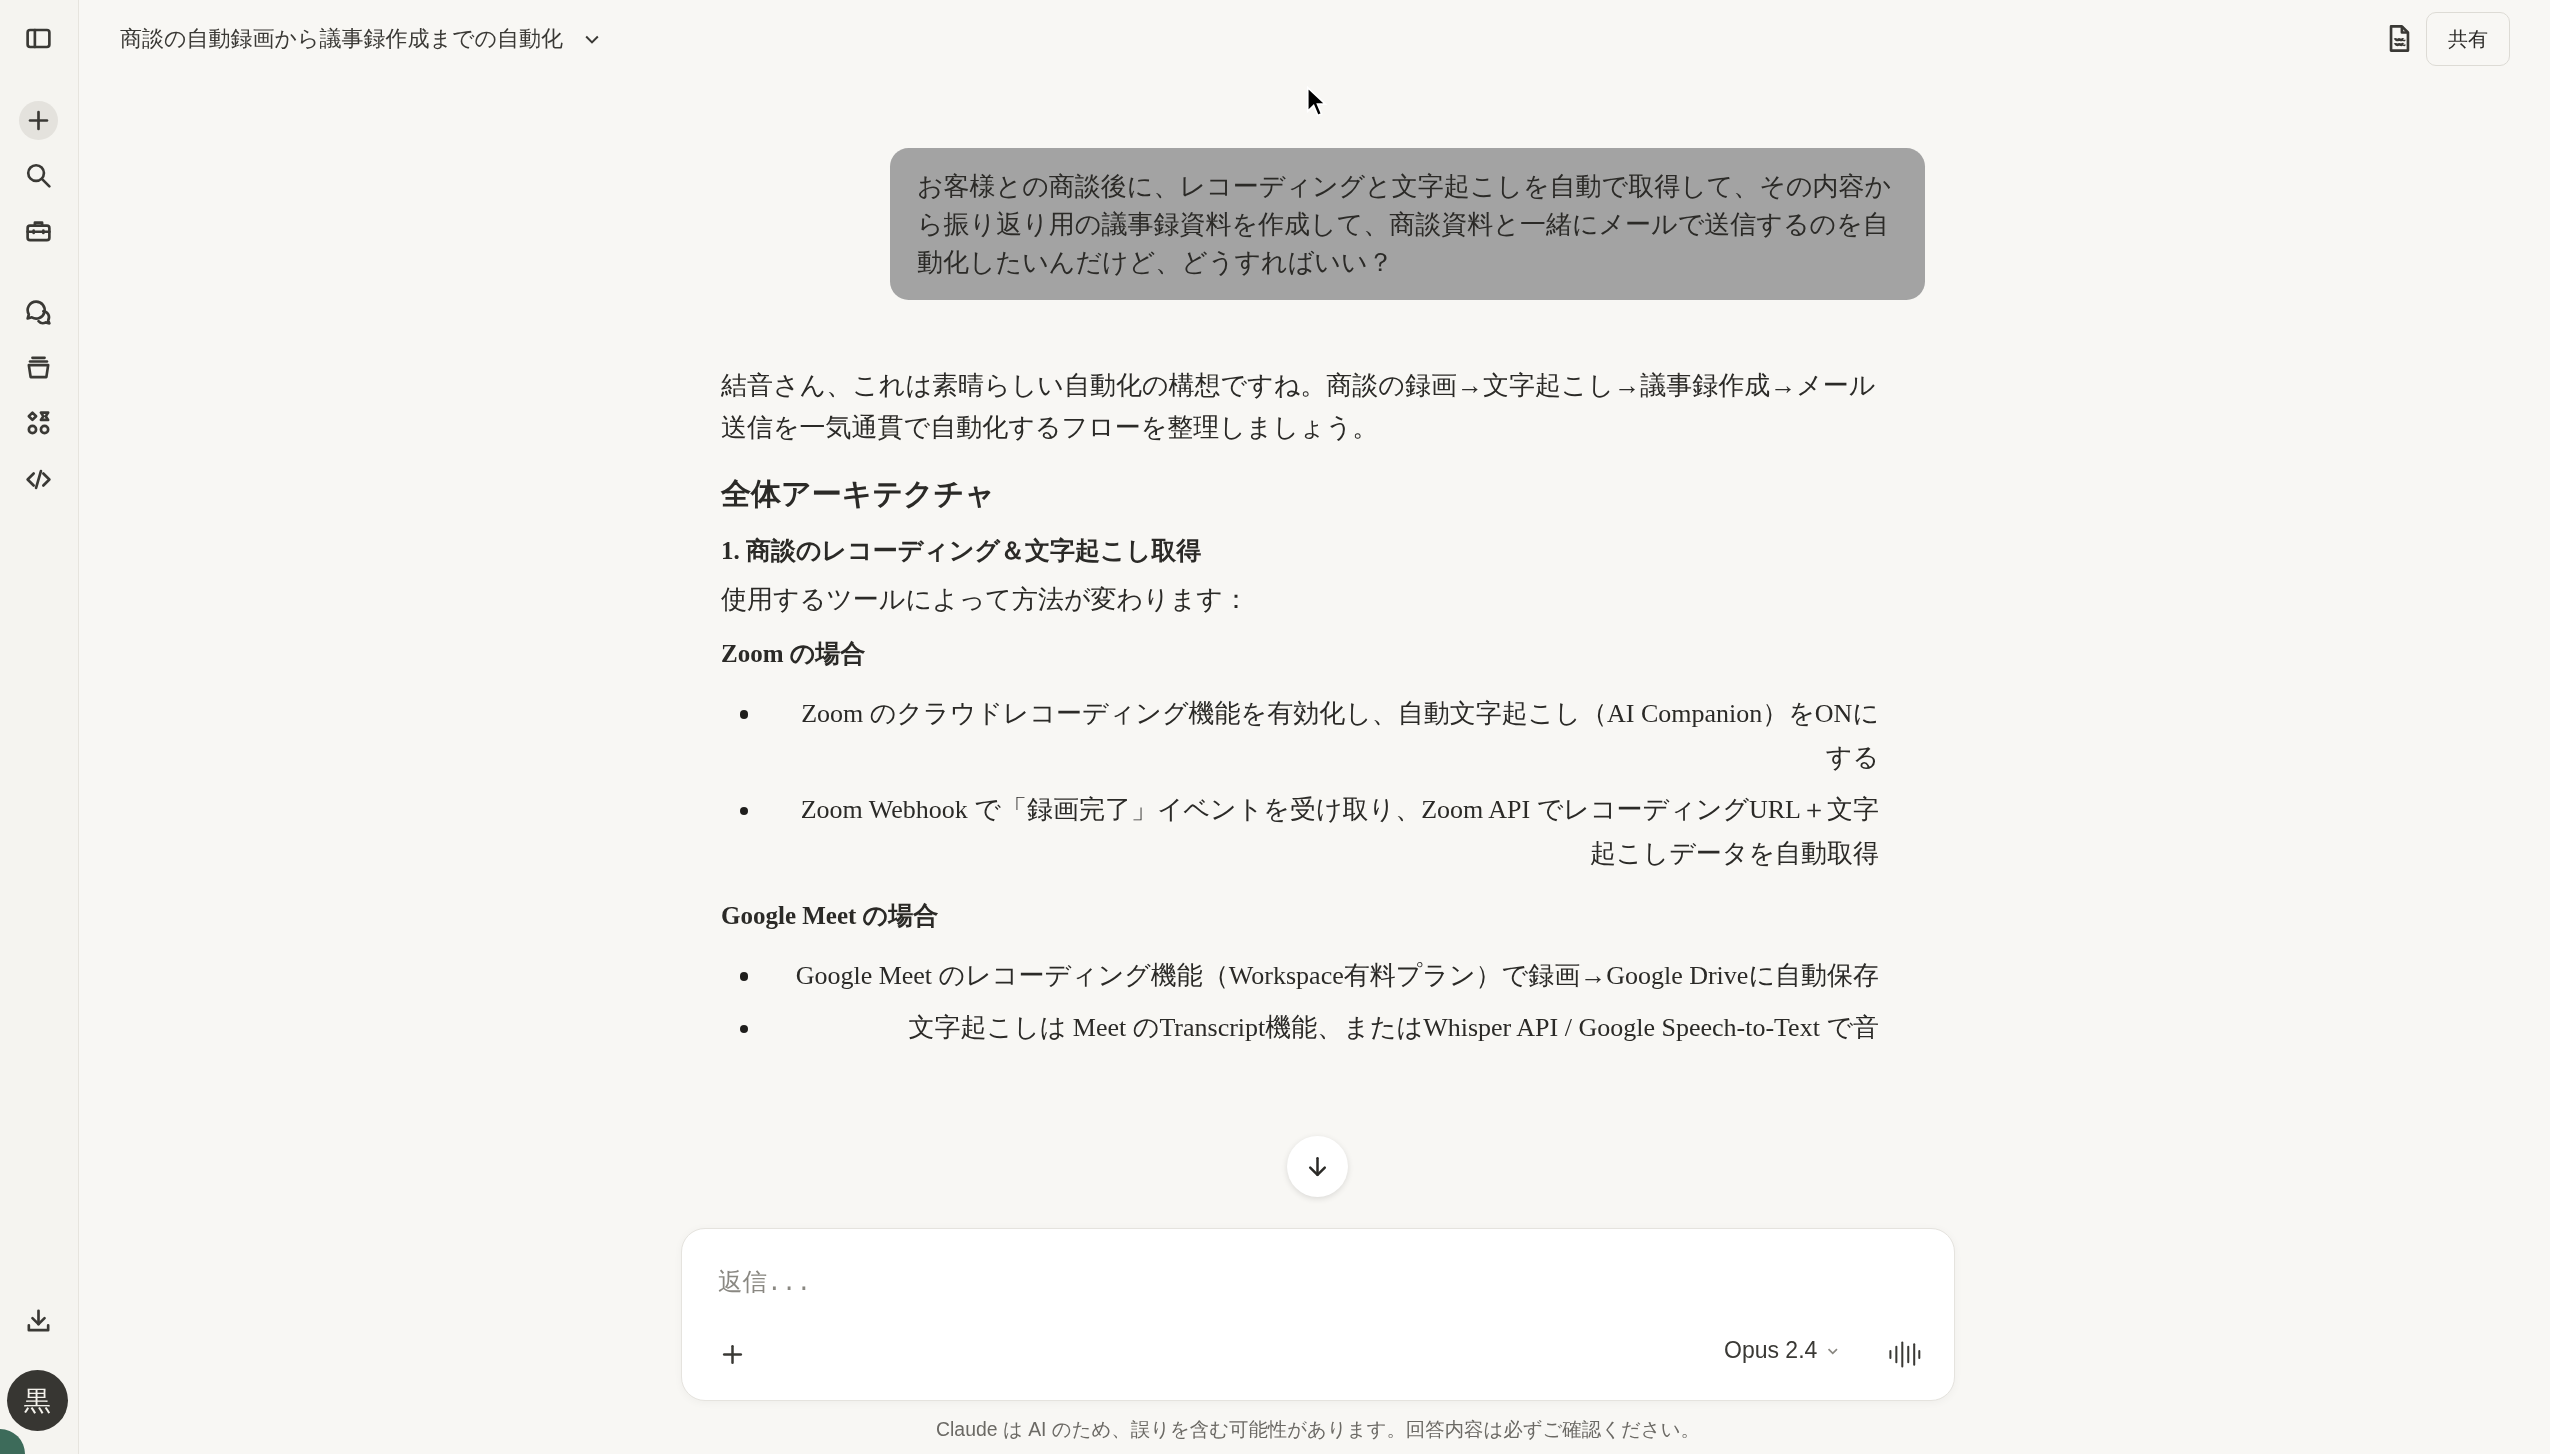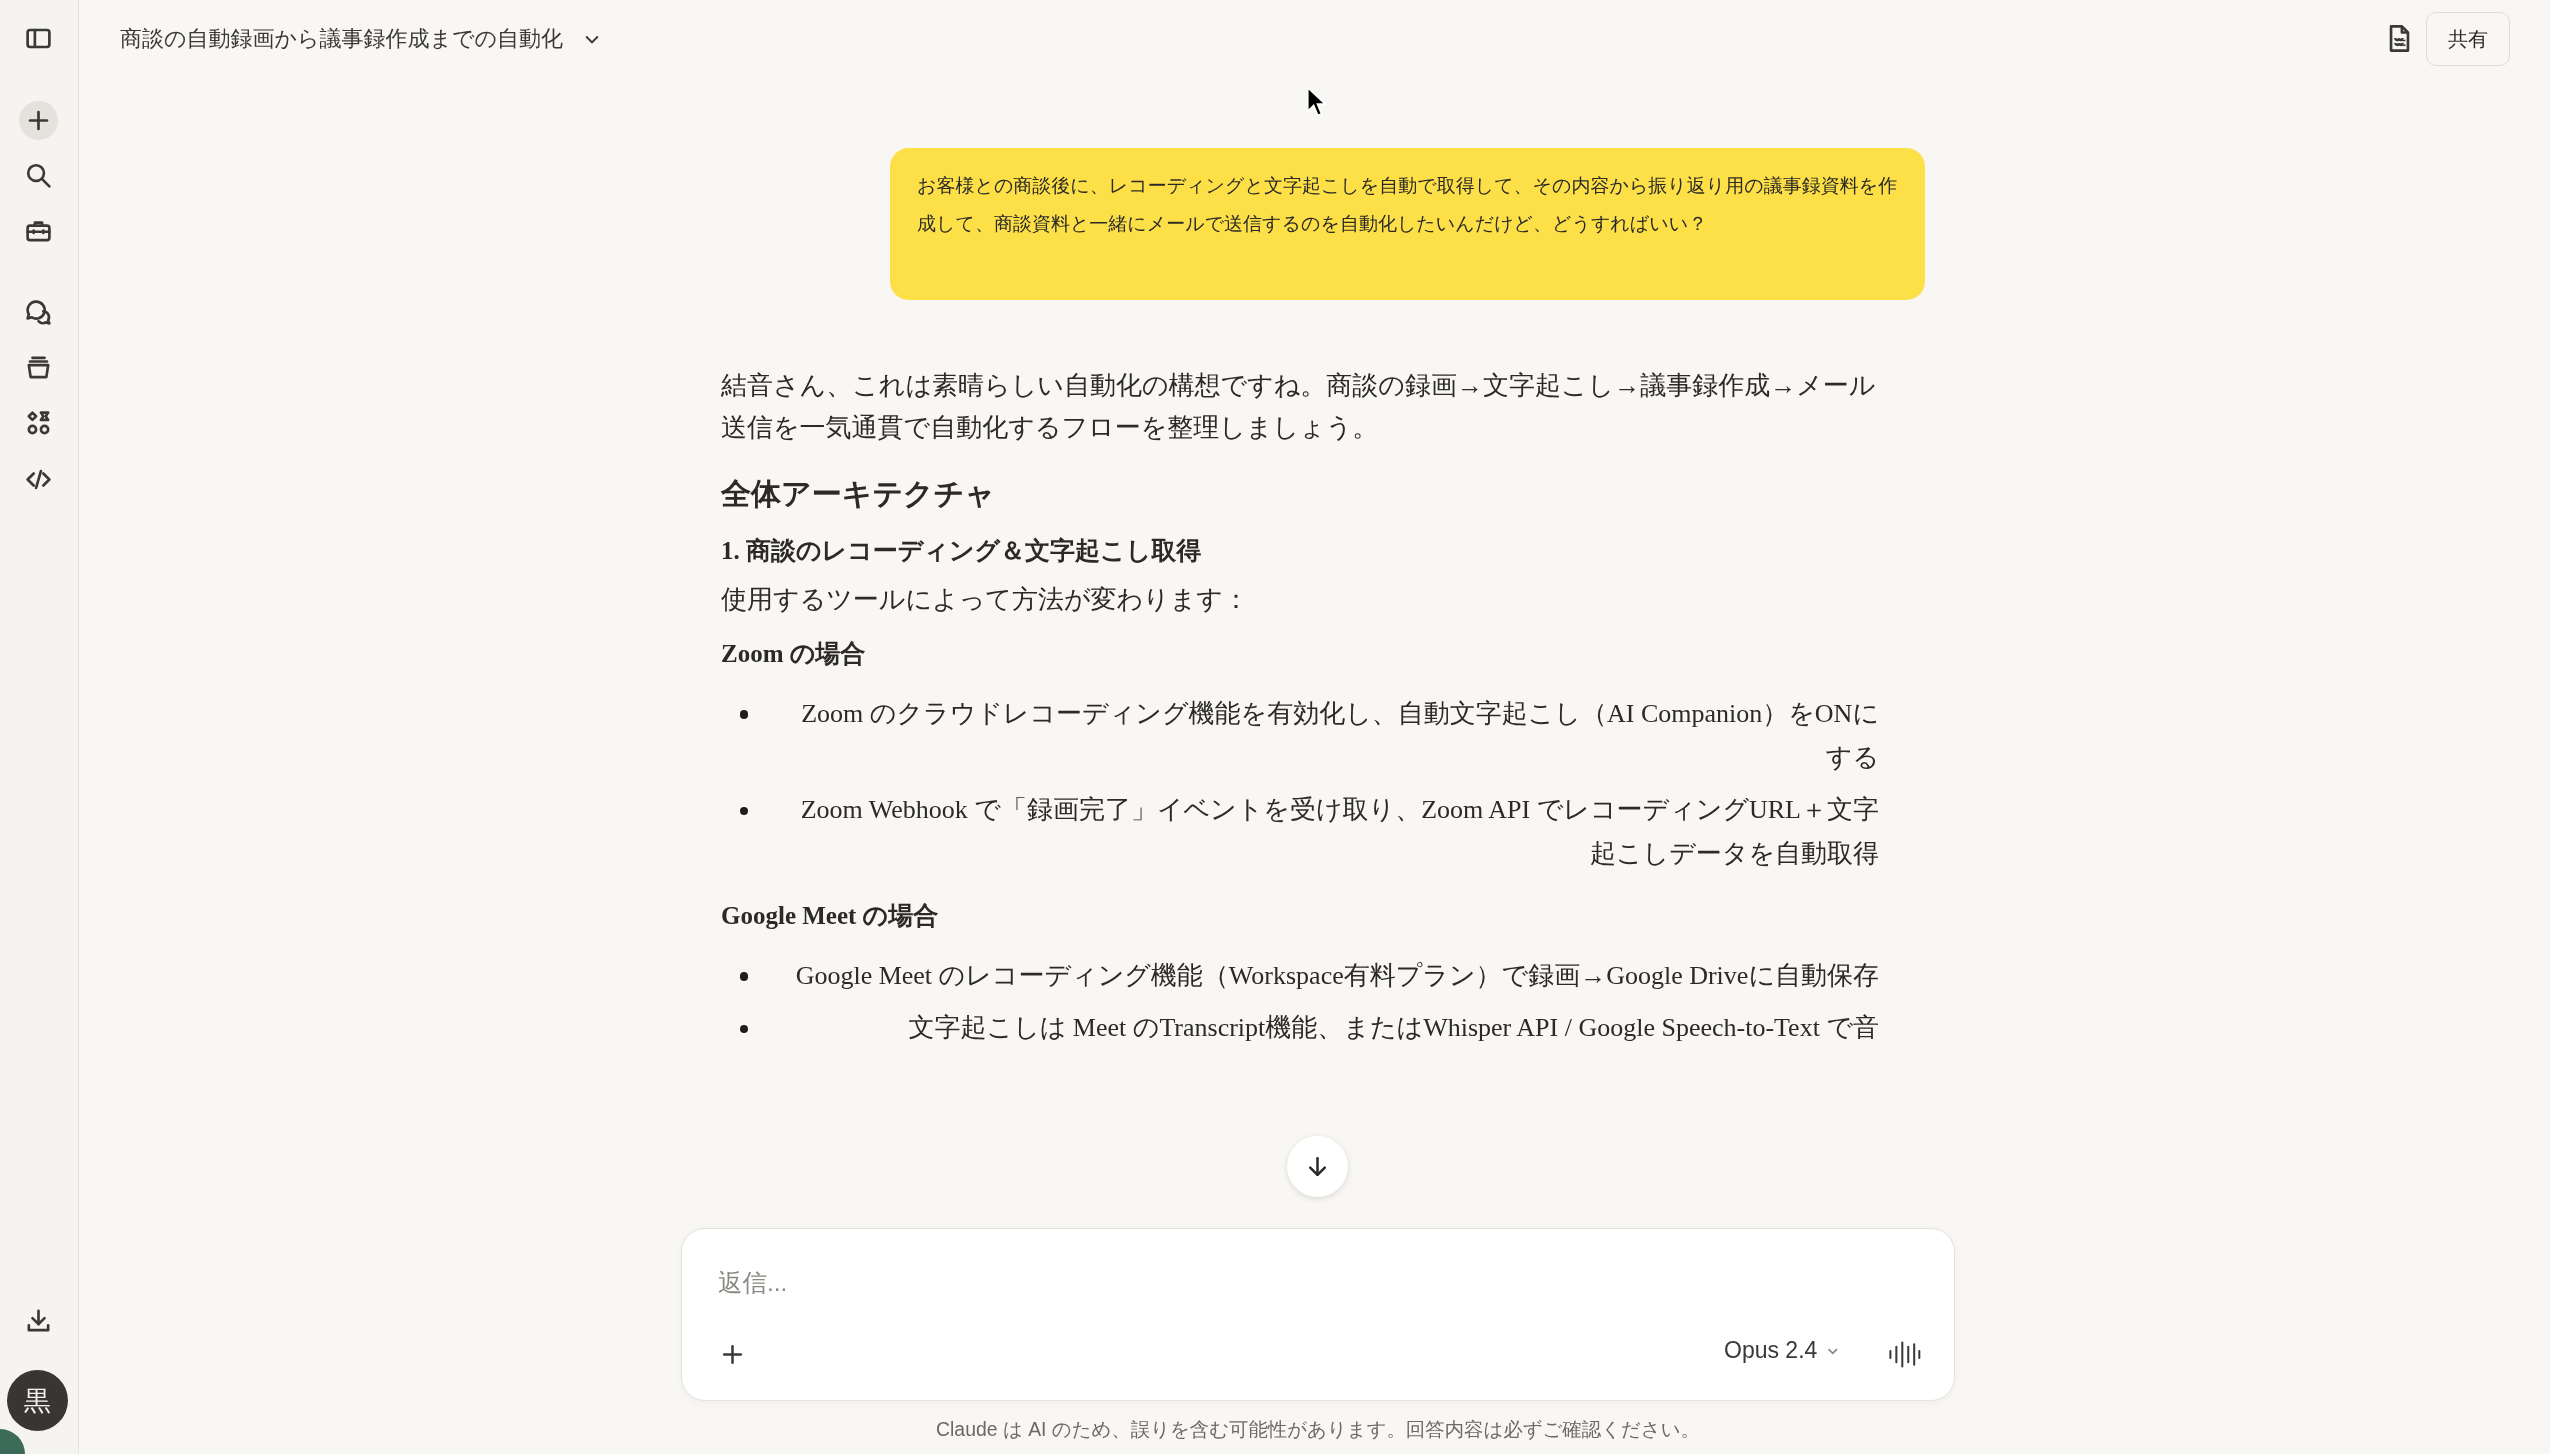--- a/index.html
+++ b/index.html
@@ -31,22 +31,22 @@
   .title svg { width:20px; height:20px; stroke:#3a3935; fill:none; stroke-width:2.4; }
   .doc-icon { position:absolute; left:2302px; top:20px; width:37px; height:37px; display:flex; align-items:center; justify-content:center; cursor:pointer; }
   .doc-icon svg { width:25px; height:29px; stroke:#3a3935; fill:none; stroke-width:2.2; stroke-linejoin:round; }
   .share-btn {
     position:absolute; left:2347px; top:12px; width:84px; height:54px; border:1.7px solid #dddbd5; border-radius:10px;
     background:#f8f7f4; font-size:20px; color:#2b2a27; display:flex; align-items:center; justify-content:center; box-sizing:border-box; cursor:pointer;
   }
   .cursor { position:absolute; left:1306px; top:86px; }
 
   .user-bubble {
-    position:absolute; left:890px; top:148px; width:1035px; height:152px; background:#fde047; border-radius:18.6px;
-    box-sizing:border-box; padding:18.6px 27px; font-size:19px; line-height:38px; color:#2b2a27;
+    position:absolute; left:890px; top:148px; width:1035px; height:152px; background:#a3a3a3; border-radius:18.6px;
+    box-sizing:border-box; padding:18.6px 27px; font-size:26px; line-height:38px; color:#2b2a27;
   }
 
   .response {
     position:absolute; left:721px; top:365px; width:1158px; font-family:"Liberation Serif","DejaVu Serif",serif;
     color:#2b2a27; font-size:26px; line-height:42px;
   }
   .response p { margin:0; }
   .response h2 { margin:0; font-size:30px; font-weight:bold; line-height:42px; }
   .response h3 { margin:0; font-size:25px; font-weight:bold; line-height:42px; }
   .response h4 { margin:0; font-size:25px; font-weight:bold; line-height:42px; }
@@ -62,21 +62,21 @@
     box-shadow:0 1.7px 6.8px rgba(0,0,0,0.12); display:flex; align-items:center; justify-content:center; cursor:pointer;
   }
   .scroll-btn svg { width:25px; height:25px; stroke:#2b2a27; fill:none; stroke-width:2.4; stroke-linecap:round; stroke-linejoin:round; }
 
   .composer {
     position:absolute; left:681px; top:1228px; width:1274px; height:173px; background:#ffffff;
     border:1.7px solid #e5e3de; border-radius:24px; box-sizing:border-box; box-shadow:0 1.7px 8.5px rgba(0,0,0,0.04);
   }
   .composer-input {
     position:absolute; left:34px; top:36px; width:1184px; height:34px; border:none; outline:none; background:transparent;
-    font-size:24.5px; color:#000000; font-family:Liberation Sans, sans-serif;
+    font-size:24.5px; color:#000000; font-family:Liberation Mono, monospace;
   }
   .composer-input::placeholder { color:#8a8882; }
   .attach-btn { position:absolute; left:32px; top:107px; width:37px; height:37px; display:flex; align-items:center; justify-content:center; cursor:pointer; }
   .attach-btn svg { width:25px; height:25px; stroke:#3a3935; stroke-width:2.4; fill:none; stroke-linecap:round; }
   .model-select { position:absolute; left:1042px; top:108px; display:flex; align-items:center; gap:8.5px; font-size:23px; color:#3a3935; cursor:pointer; }
   .model-select svg { width:13.5px; height:13.5px; stroke:#8a8882; stroke-width:2; fill:none; }
   .voice-btn { position:absolute; left:1201px; top:105px; width:41px; height:41px; display:flex; align-items:center; justify-content:center; cursor:pointer; }
   .voice-btn svg { width:34px; height:29px; stroke:#3a3935; stroke-width:2.4; stroke-linecap:round; }
 
   .disclaimer {

